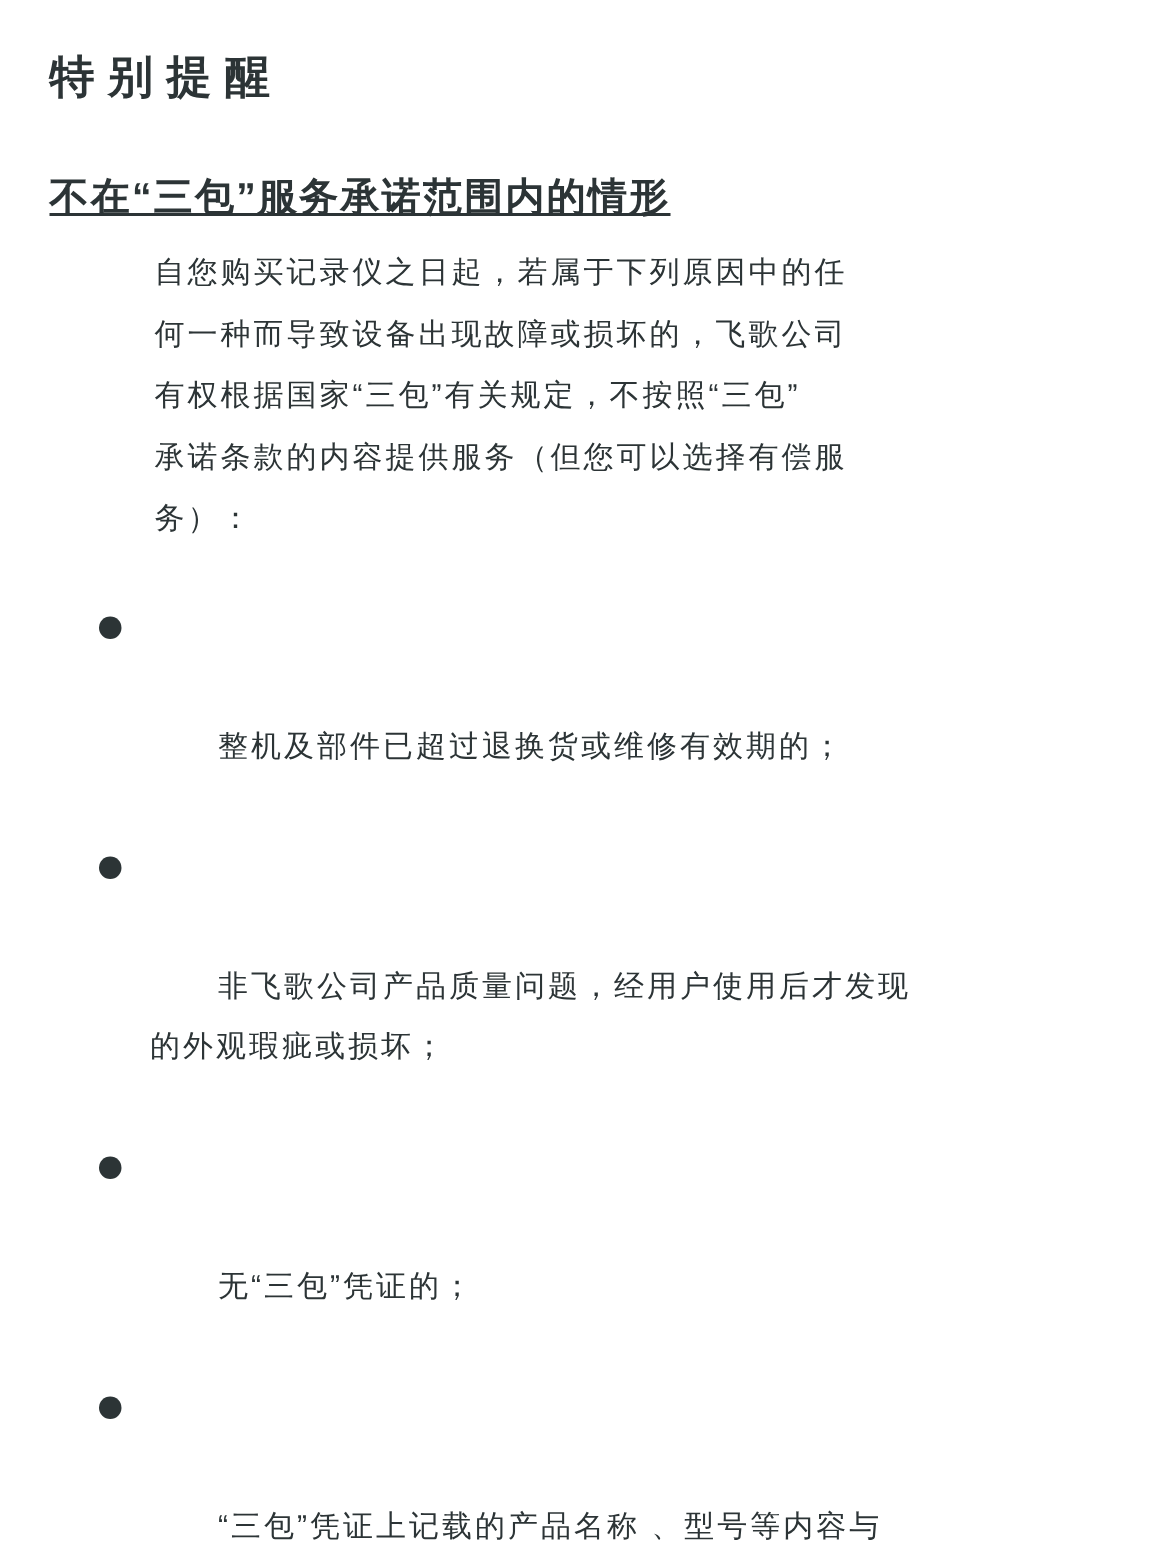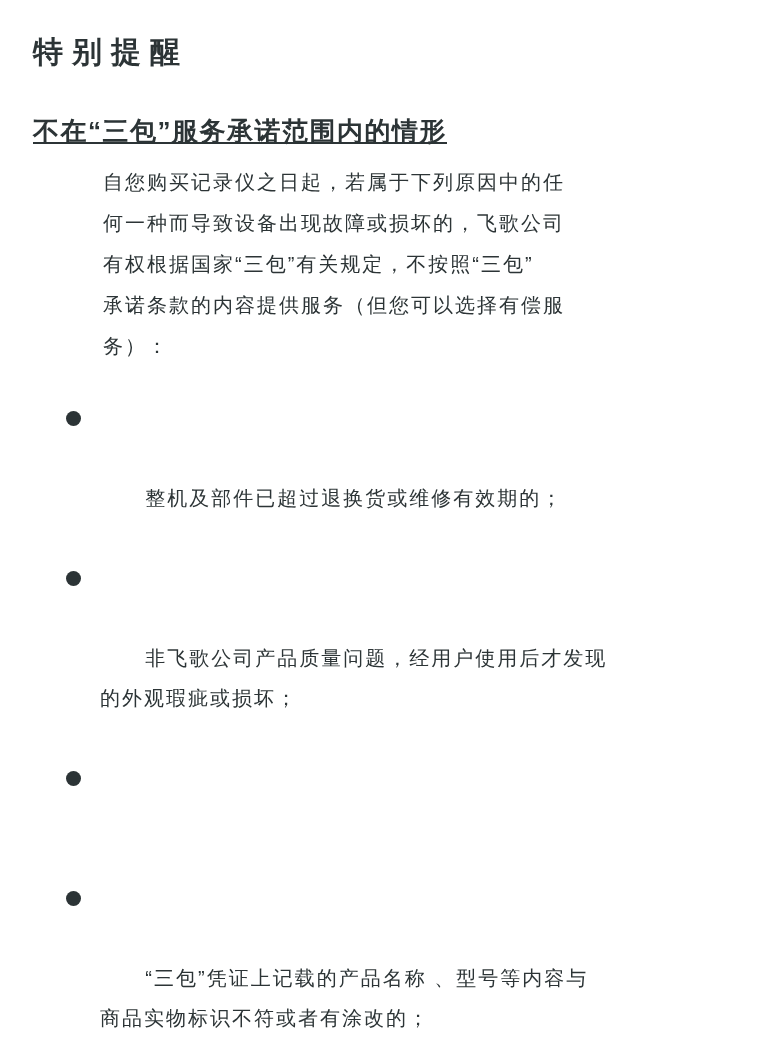--- a/index.html
+++ b/index.html
@@ -94,20 +94,21 @@
       <span class="bullet-dot"></span>
       <span>整机及部件已超过退换货或维修有效期的；</span>
     </li>
     <li>
       <span class="bullet-dot"></span>
       <span>非飞歌公司产品质量问题，经用户使用后才发现
 的外观瑕疵或损坏；</span>
     </li>
     <li>
       <span class="bullet-dot"></span>
+      <span>无“三包”凭证的；</span>
     </li>
     <li>
       <span class="bullet-dot"></span>
       <span>“三包”凭证上记载的产品名称 、型号等内容与
 商品实物标识不符或者有涂改的；</span>
     </li>
 
   </ul>
 
 </div>

